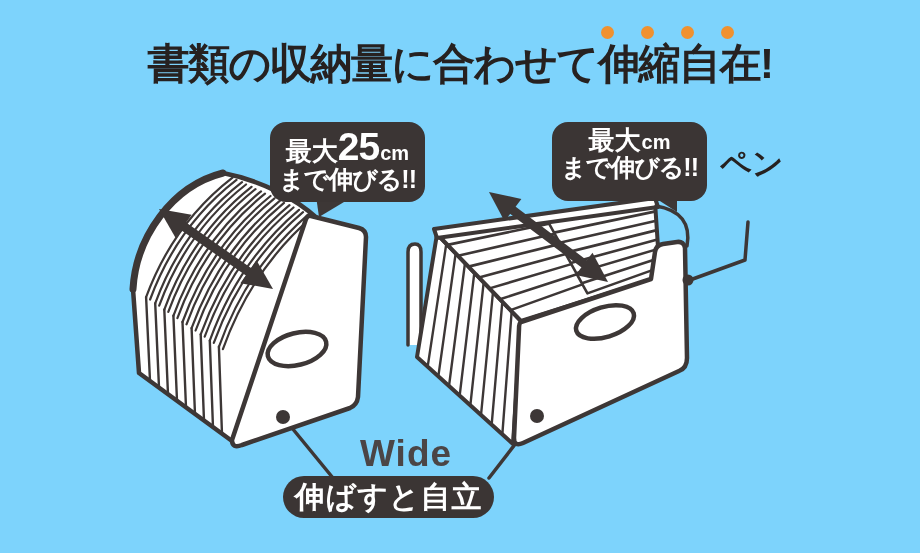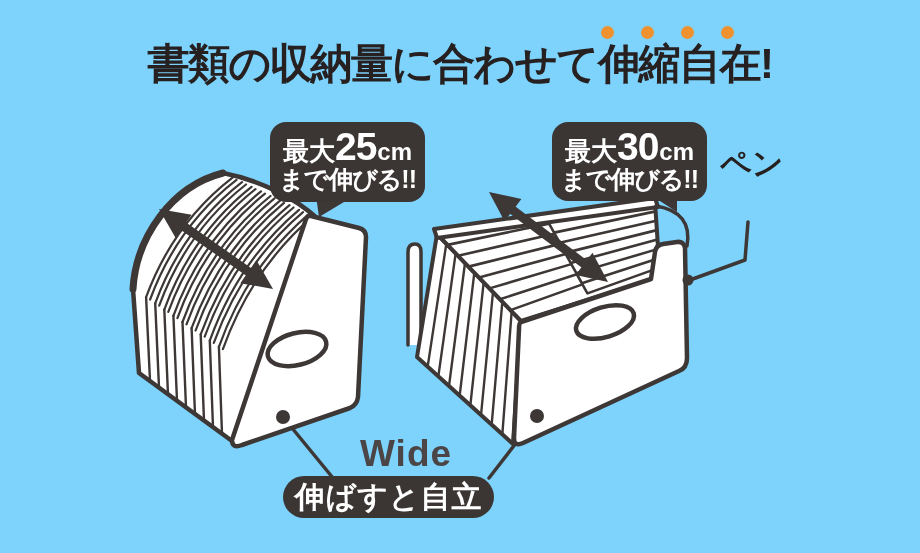--- a/index.html
+++ b/index.html
@@ -11,21 +11,21 @@
   .wfill{fill:#ffffff;stroke:#3D3736;stroke-linecap:round;stroke-linejoin:round;}
   .dk{fill:#3D3736;stroke:none;}
   .overlay{z-index:2;}
   .title{left:0;right:0;top:36px;text-align:center;font-size:42px;font-weight:700;
          color:#262120;letter-spacing:-1.5px;white-space:nowrap;}
   .dot{width:13px;height:13px;border-radius:50%;background:#F0912E;top:26px;}
   .badge{background:#3B3534;border-radius:16px;color:#fff;font-weight:700;text-align:center;}
   .badge .r1{display:flex;justify-content:center;align-items:baseline;line-height:0.95;margin-top:6px;}
   .badge .pre{font-size:26px;}
   .badge .val{font-size:39px;letter-spacing:-1px;}
-  .badge .unit{font-size:24px;margin-left:1px;}
+  .badge .unit{font-size:20px;margin-left:1px;}
   .badge .r2{font-size:25px;line-height:1;margin-top:2px;letter-spacing:-1px;}
   #badge-left{left:270px;top:122px;width:155px;height:80px;}
   #badge-right{left:552px;top:122px;width:155px;height:79px;}
   .pen{left:720px;top:146px;font-size:31px;font-weight:700;color:#262120;line-height:1.13;}
   .wide{left:360px;top:433px;font-size:37px;font-weight:800;color:#4B4546;letter-spacing:1px;}
   .pill{left:283px;top:476px;width:211px;height:42px;border-radius:21px;background:#3B3534;
         color:#fff;font-size:30px;font-weight:700;text-align:center;line-height:42px;letter-spacing:1px;}
 </style>
 </head>
 <body>
@@ -137,21 +137,20 @@
       <span class="pre">最大</span>
         <span class="val">25</span>
         <span class="unit">cm</span>
     </div>
     <div class="r2">まで伸びる!!</div>
   </div>
 
   <div class="abs overlay badge" id="badge-right">
     <div class="r1">
       <span class="pre">最大</span>
-        <span class="val">30</span>
         <span class="unit">cm</span>
     </div>
     <div class="r2">まで伸びる!!</div>
   </div>
 
   <div class="abs overlay pen">
     <div>ペン</div>
   </div>
 
   <div class="abs overlay wide">Wide</div>

